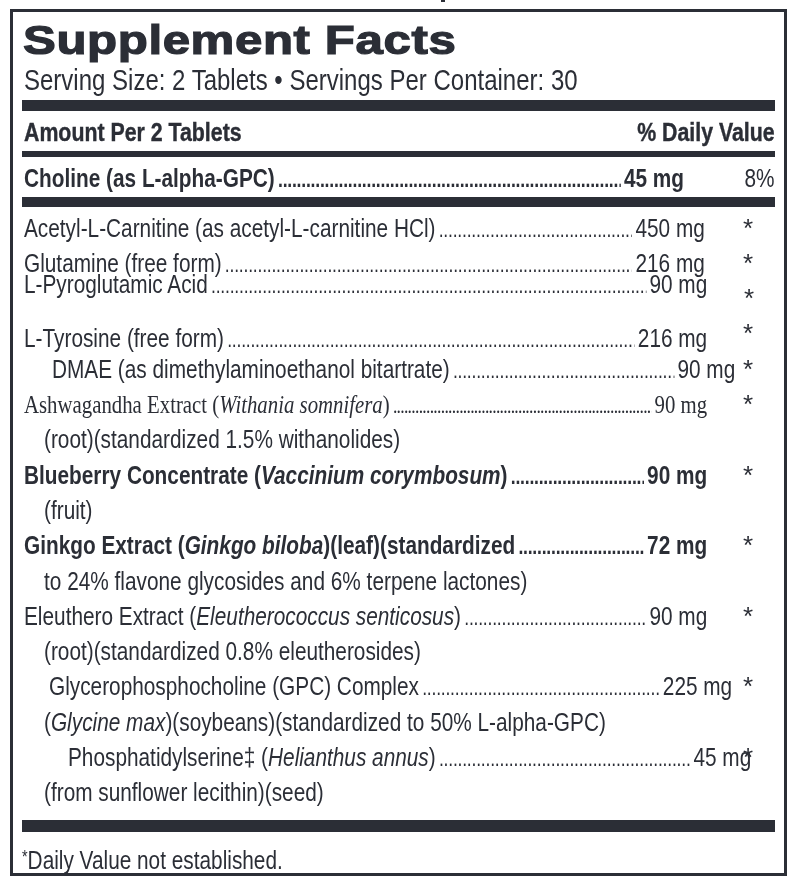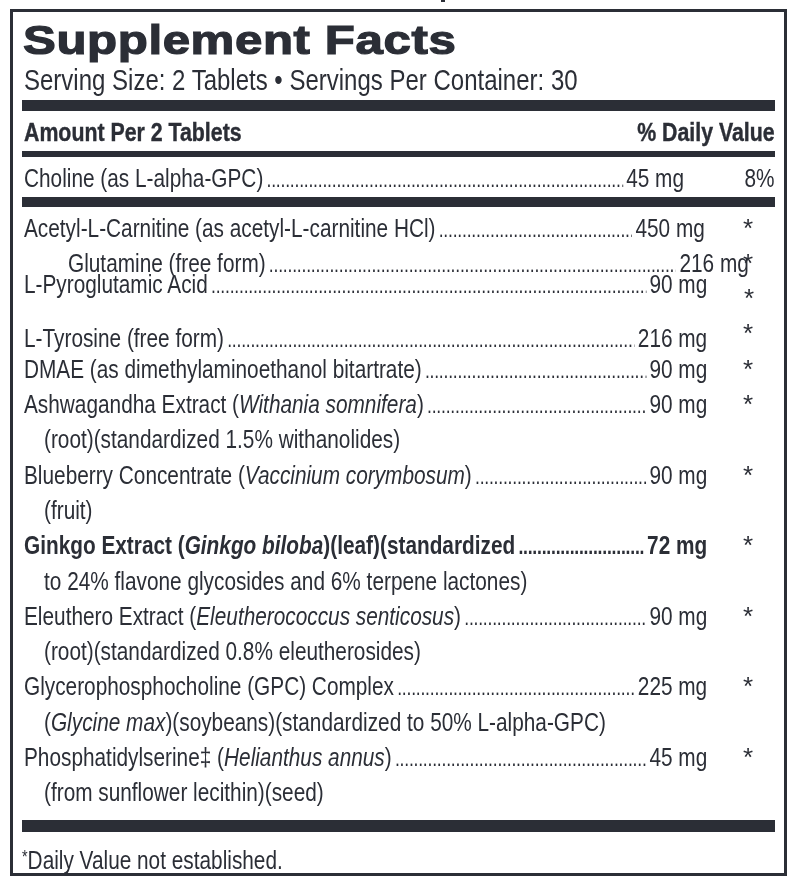--- a/index.html
+++ b/index.html
@@ -46,41 +46,41 @@
 
 <div class="cond serving">Serving Size: 2 Tablets • Servings Per Container: 30</div>
 
 <div class="bar" style="top:100px;height:11px;"></div>
 
 <div class="cond hdr hdr-left">Amount Per 2 Tablets</div>
 <div class="cond hdr hdr-right">% Daily Value</div>
 
 <div class="bar" style="top:151px;height:6px;"></div>
 
-<div class="row" style="top:160.5px;width:660px;">
+<div class="row" style="top:160.5px;width:660px;font-weight:bold;">
   <div class="inner" style="width:825px;">
     <span class="name">Choline (as L-alpha-GPC)</span>
     <span class="leader"></span>
     <span class="amt">45 mg</span>
   </div>
 </div>
 <div class="dv" style="top:160.5px;right:25px;transform:scaleX(0.8);">8%</div>
 
 <div class="bar" style="top:197px;height:10px;"></div>
 
 <div class="row" style="top:210.5px;width:681px;">
   <div class="inner" style="width:851px;">
     <span class="name">Acetyl-L-Carnitine (as acetyl-L-carnitine HCl)</span>
     <span class="leader"></span>
     <span class="amt">450 mg</span>
   </div>
 </div>
 <div class="dv" style="top:210.5px;left:738px;width:20px;">*</div>
 
-<div class="row" style="top:245.8px;width:681px;margin-left:44px;">
+<div class="row" style="top:245.8px;width:681px;">
   <div class="inner" style="width:851px;">
     <span class="name">Glutamine (free form)</span>
     <span class="leader"></span>
     <span class="amt">216 mg</span>
   </div>
 </div>
 <div class="dv" style="top:245.8px;left:738px;width:20px;">*</div>
 
 <div class="row" style="top:267px;width:683px;">
   <div class="inner" style="width:854px;">
@@ -93,40 +93,40 @@
 
 <div class="row" style="top:321px;width:683px;">
   <div class="inner" style="width:854px;">
     <span class="name">L-Tyrosine (free form)</span>
     <span class="leader"></span>
     <span class="amt">216 mg</span>
   </div>
 </div>
 <div class="dv" style="top:316.4px;left:738px;width:20px;">*</div>
 
-<div class="row" style="top:351.7px;width:683px;">
+<div class="row" style="top:351.7px;width:683px;margin-left:28px;">
   <div class="inner" style="width:854px;">
     <span class="name">DMAE (as dimethylaminoethanol bitartrate)</span>
     <span class="leader"></span>
     <span class="amt">90 mg</span>
   </div>
 </div>
 <div class="dv" style="top:351.7px;left:738px;width:20px;">*</div>
 
-<div class="row" style="top:387px;width:683px;">
+<div class="row" style="top:387px;width:683px;font-family:Liberation Serif, serif;">
   <div class="inner" style="width:854px;">
     <span class="name"><span>Ashwagandha Extract (</span><i>Withania somnifera</i><span>)</span></span>
     <span class="leader"></span>
     <span class="amt">90 mg</span>
   </div>
 </div>
 <div class="dv" style="top:387px;left:738px;width:20px;">*</div>
 <div class="cont" style="top:422.3px;">(root)(standardized 1.5% withanolides)</div>
 
-<div class="row" style="top:457.6px;width:683px;">
+<div class="row" style="top:457.6px;width:683px;font-weight:bold;">
   <div class="inner" style="width:854px;">
     <span class="name"><span>Blueberry Concentrate (</span><i>Vaccinium corymbosum</i><span>)</span></span>
     <span class="leader"></span>
     <span class="amt">90 mg</span>
   </div>
 </div>
 <div class="dv" style="top:457.6px;left:738px;width:20px;">*</div>
 <div class="cont" style="top:492.9px;">(fruit)</div>
 
 <div class="row" style="top:528.2px;width:683px;font-weight:bold;">
@@ -142,31 +142,31 @@
 <div class="row" style="top:598.8px;width:683px;">
   <div class="inner" style="width:854px;">
     <span class="name"><span>Eleuthero Extract (</span><i>Eleutherococcus senticosus</i><span>)</span></span>
     <span class="leader"></span>
     <span class="amt">90 mg</span>
   </div>
 </div>
 <div class="dv" style="top:598.8px;left:738px;width:20px;">*</div>
 <div class="cont" style="top:634.1px;">(root)(standardized 0.8% eleutherosides)</div>
 
-<div class="row" style="top:669.4px;width:683px;">
+<div class="row" style="top:669.4px;width:683px;margin-left:25px;">
   <div class="inner" style="width:854px;">
     <span class="name">Glycerophosphocholine (GPC) Complex</span>
     <span class="leader"></span>
     <span class="amt">225 mg</span>
   </div>
 </div>
 <div class="dv" style="top:669.4px;left:738px;width:20px;">*</div>
 <div class="cont" style="top:704.7px;"><span>(</span><i>Glycine max</i><span>)(soybeans)(standardized to 50% L-alpha-GPC)</span></div>
 
-<div class="row" style="top:740px;width:683px;">
+<div class="row" style="top:740px;width:683px;margin-left:44px;">
   <div class="inner" style="width:854px;">
     <span class="name"><span>Phosphatidylserine‡ (</span><i>Helianthus annus</i><span>)</span></span>
     <span class="leader"></span>
     <span class="amt">45 mg</span>
   </div>
 </div>
 <div class="dv" style="top:740px;left:738px;width:20px;">*</div>
 <div class="cont" style="top:775.3px;">(from sunflower lecithin)(seed)</div>
 
 <div class="bar" style="top:820px;height:12px;"></div>

